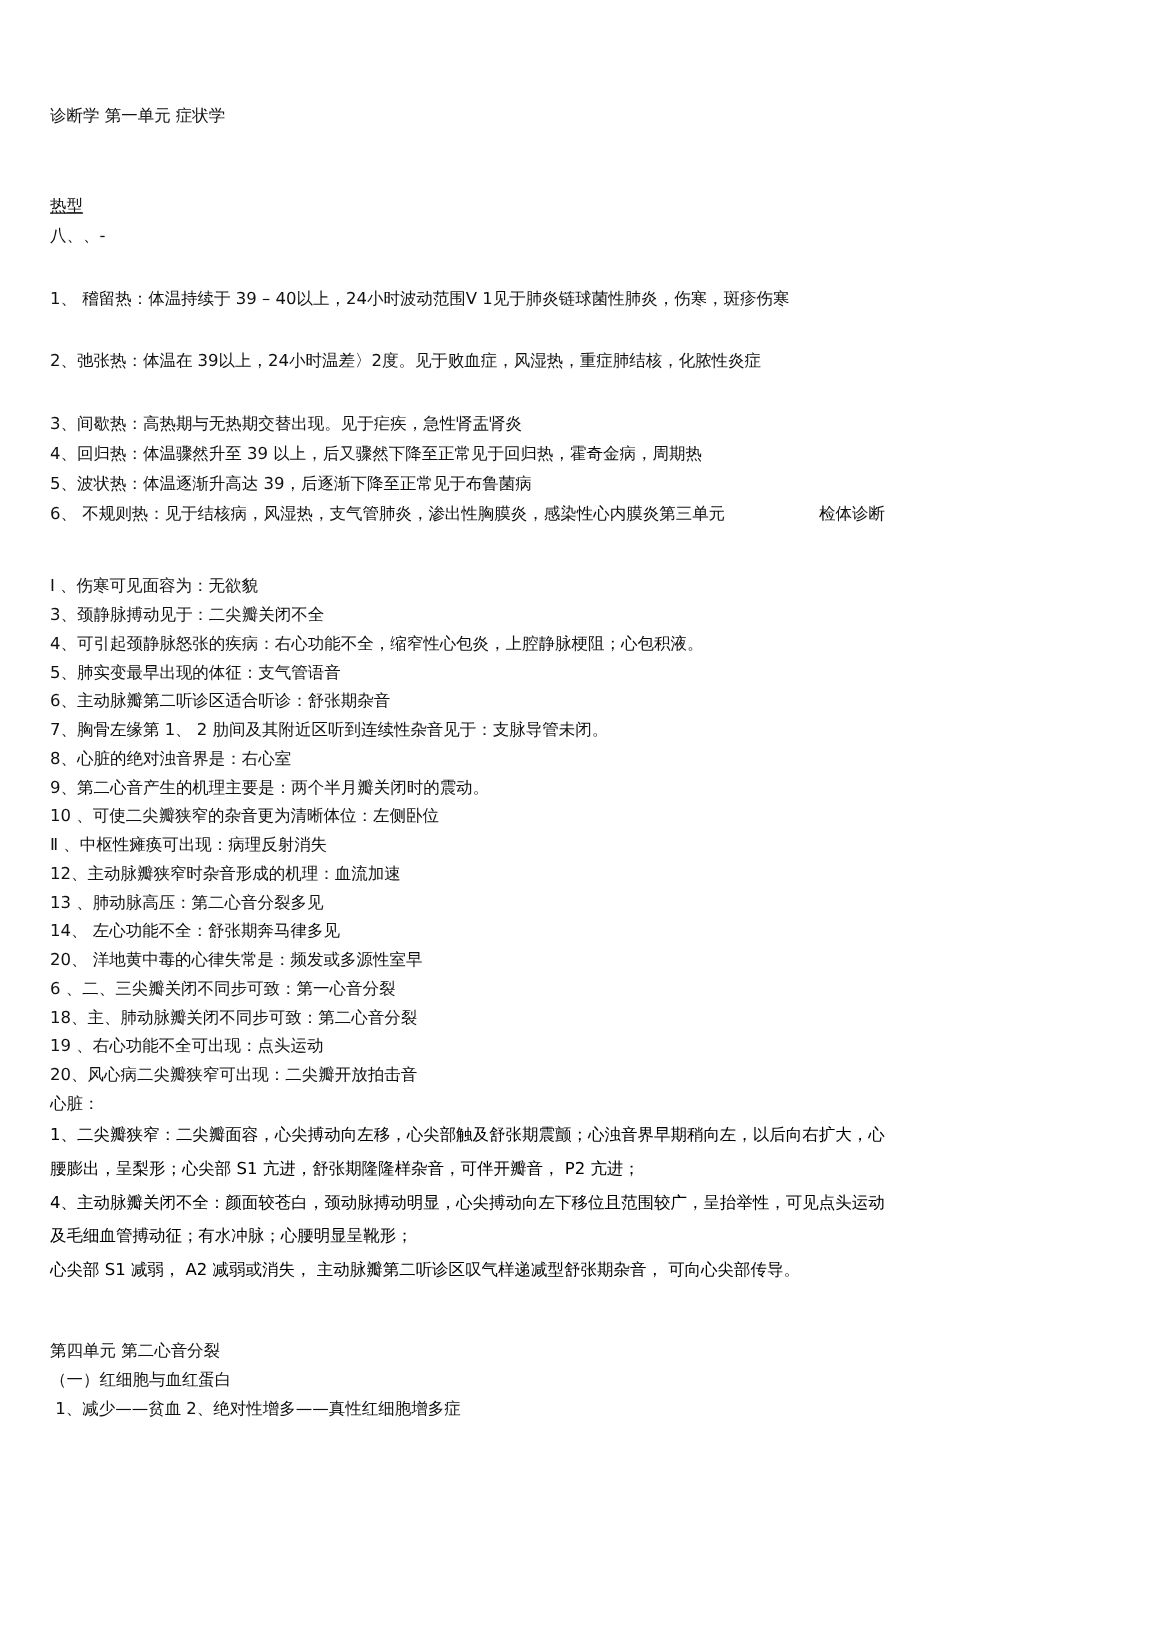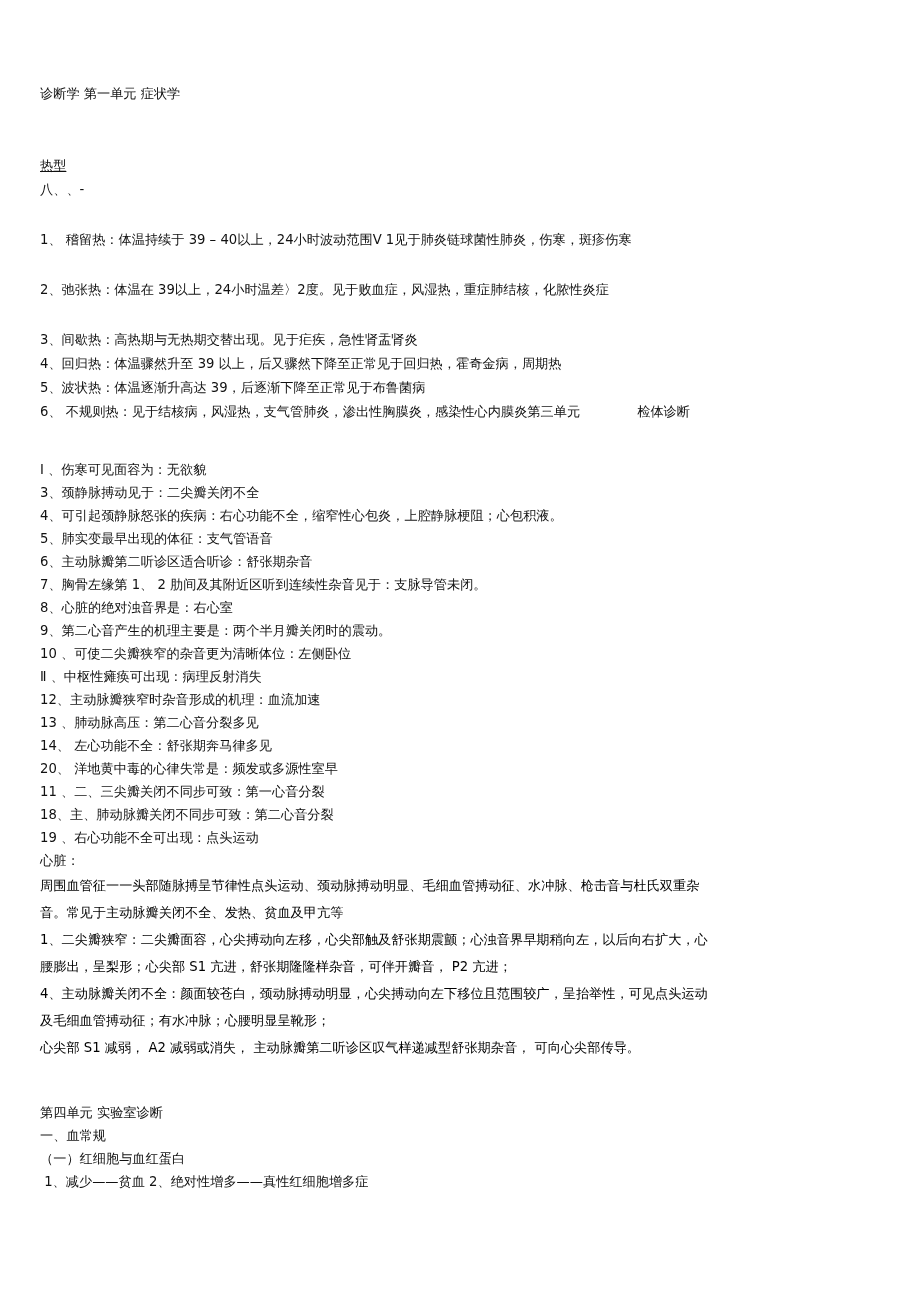--- a/index.html
+++ b/index.html
@@ -70,56 +70,54 @@
     <div class="line">1、 稽留热：体温持续于 39 – 40以上，24小时波动范围Ⅴ 1见于肺炎链球菌性肺炎，伤寒，斑疹伤寒</div>
     <div class="gap-lg"></div>
     <div class="line">2、弛张热：体温在 39以上，24小时温差〉2度。见于败血症，风湿热，重症肺结核，化脓性炎症</div>
     <div class="gap-lg"></div>
     <div class="line">3、间歇热：高热期与无热期交替出现。见于疟疾，急性肾盂肾炎</div>
     <div class="line">4、回归热：体温骤然升至 39 以上，后又骤然下降至正常见于回归热，霍奇金病，周期热</div>
     <div class="line">5、波状热：体温逐渐升高达 39，后逐渐下降至正常见于布鲁菌病</div>
 
     <div style="position:relative;">
       <span class="line" style="display:inline;">6、 不规则热：见于结核病，风湿热，支气管肺炎，渗出性胸膜炎，感染性心内膜炎第三单元</span>
-      <span class="line" style="display:inline; margin-left:52px;">检体诊断</span>
+      <span class="line" style="display:inline; margin-left:70px;">检体诊断</span>
     </div>
 
     <div class="gap-lg"></div>
     <div class="gap-sm"></div>
 
     <div class="line tight">Ⅰ 、伤寒可见面容为：无欲貌</div>
     <div class="line tight">3、颈静脉搏动见于：二尖瓣关闭不全</div>
     <div class="line tight">4、可引起颈静脉怒张的疾病：右心功能不全，缩窄性心包炎，上腔静脉梗阻；心包积液。</div>
     <div class="line tight">5、肺实变最早出现的体征：支气管语音</div>
     <div class="line tight">6、主动脉瓣第二听诊区适合听诊：舒张期杂音</div>
     <div class="line tight">7、胸骨左缘第 1、 2 肋间及其附近区听到连续性杂音见于：支脉导管未闭。</div>
     <div class="line tight">8、心脏的绝对浊音界是：右心室</div>
     <div class="line tight">9、第二心音产生的机理主要是：两个半月瓣关闭时的震动。</div>
     <div class="line tight">10 、可使二尖瓣狭窄的杂音更为清晰体位：左侧卧位</div>
     <div class="line tight">Ⅱ 、中枢性瘫痪可出现：病理反射消失</div>
     <div class="line tight">12、主动脉瓣狭窄时杂音形成的机理：血流加速</div>
     <div class="line tight">13 、肺动脉高压：第二心音分裂多见</div>
     <div class="line tight">14、 左心功能不全：舒张期奔马律多见</div>
     <div class="line tight">20、 洋地黄中毒的心律失常是：频发或多源性室早</div>
-    <div class="line tight">11 、二、三尖瓣关闭不同步可致：第一心音分裂</div>
+    <div class="line tight">6 、二、三尖瓣关闭不同步可致：第一心音分裂</div>
     <div class="line tight">18、主、肺动脉瓣关闭不同步可致：第二心音分裂</div>
     <div class="line tight">19 、右心功能不全可出现：点头运动</div>
+    <div class="line tight">20、风心病二尖瓣狭窄可出现：二尖瓣开放拍击音</div>
 
     <div class="line tight">心脏：</div>
-    <div class="block-para">周围血管征一一头部随脉搏呈节律性点头运动、颈动脉搏动明显、毛细血管搏动征、水冲脉、枪击音与杜氏双重杂
-音。常见于主动脉瓣关闭不全、发热、贫血及甲亢等</div>
 
     <div class="block-para">1、二尖瓣狭窄：二尖瓣面容，心尖搏动向左移，心尖部触及舒张期震颤；心浊音界早期稍向左，以后向右扩大，心
 腰膨出，呈梨形；心尖部 S1 亢进，舒张期隆隆样杂音，可伴开瓣音， P2 亢进；</div>
     <div class="block-para">4、主动脉瓣关闭不全：颜面较苍白，颈动脉搏动明显，心尖搏动向左下移位且范围较广，呈抬举性，可见点头运动
 及毛细血管搏动征；有水冲脉；心腰明显呈靴形；
 心尖部 S1 减弱， A2 减弱或消失， 主动脉瓣第二听诊区叹气样递减型舒张期杂音， 可向心尖部传导。</div>
 
     <div class="gap-lg"></div>
     <div class="gap-md"></div>
 
-    <div class="line tight">第四单元 实验室诊断</div>
-    <div class="line tight">一、血常规</div>
+    <div class="line tight">第四单元 第二心音分裂</div>
     <div class="line tight">（一）红细胞与血红蛋白</div>
     <div class="line tight"> 1、减少——贫血 2、绝对性增多——真性红细胞增多症</div>
 
   </div>
 </div>
 
 </body></html>

